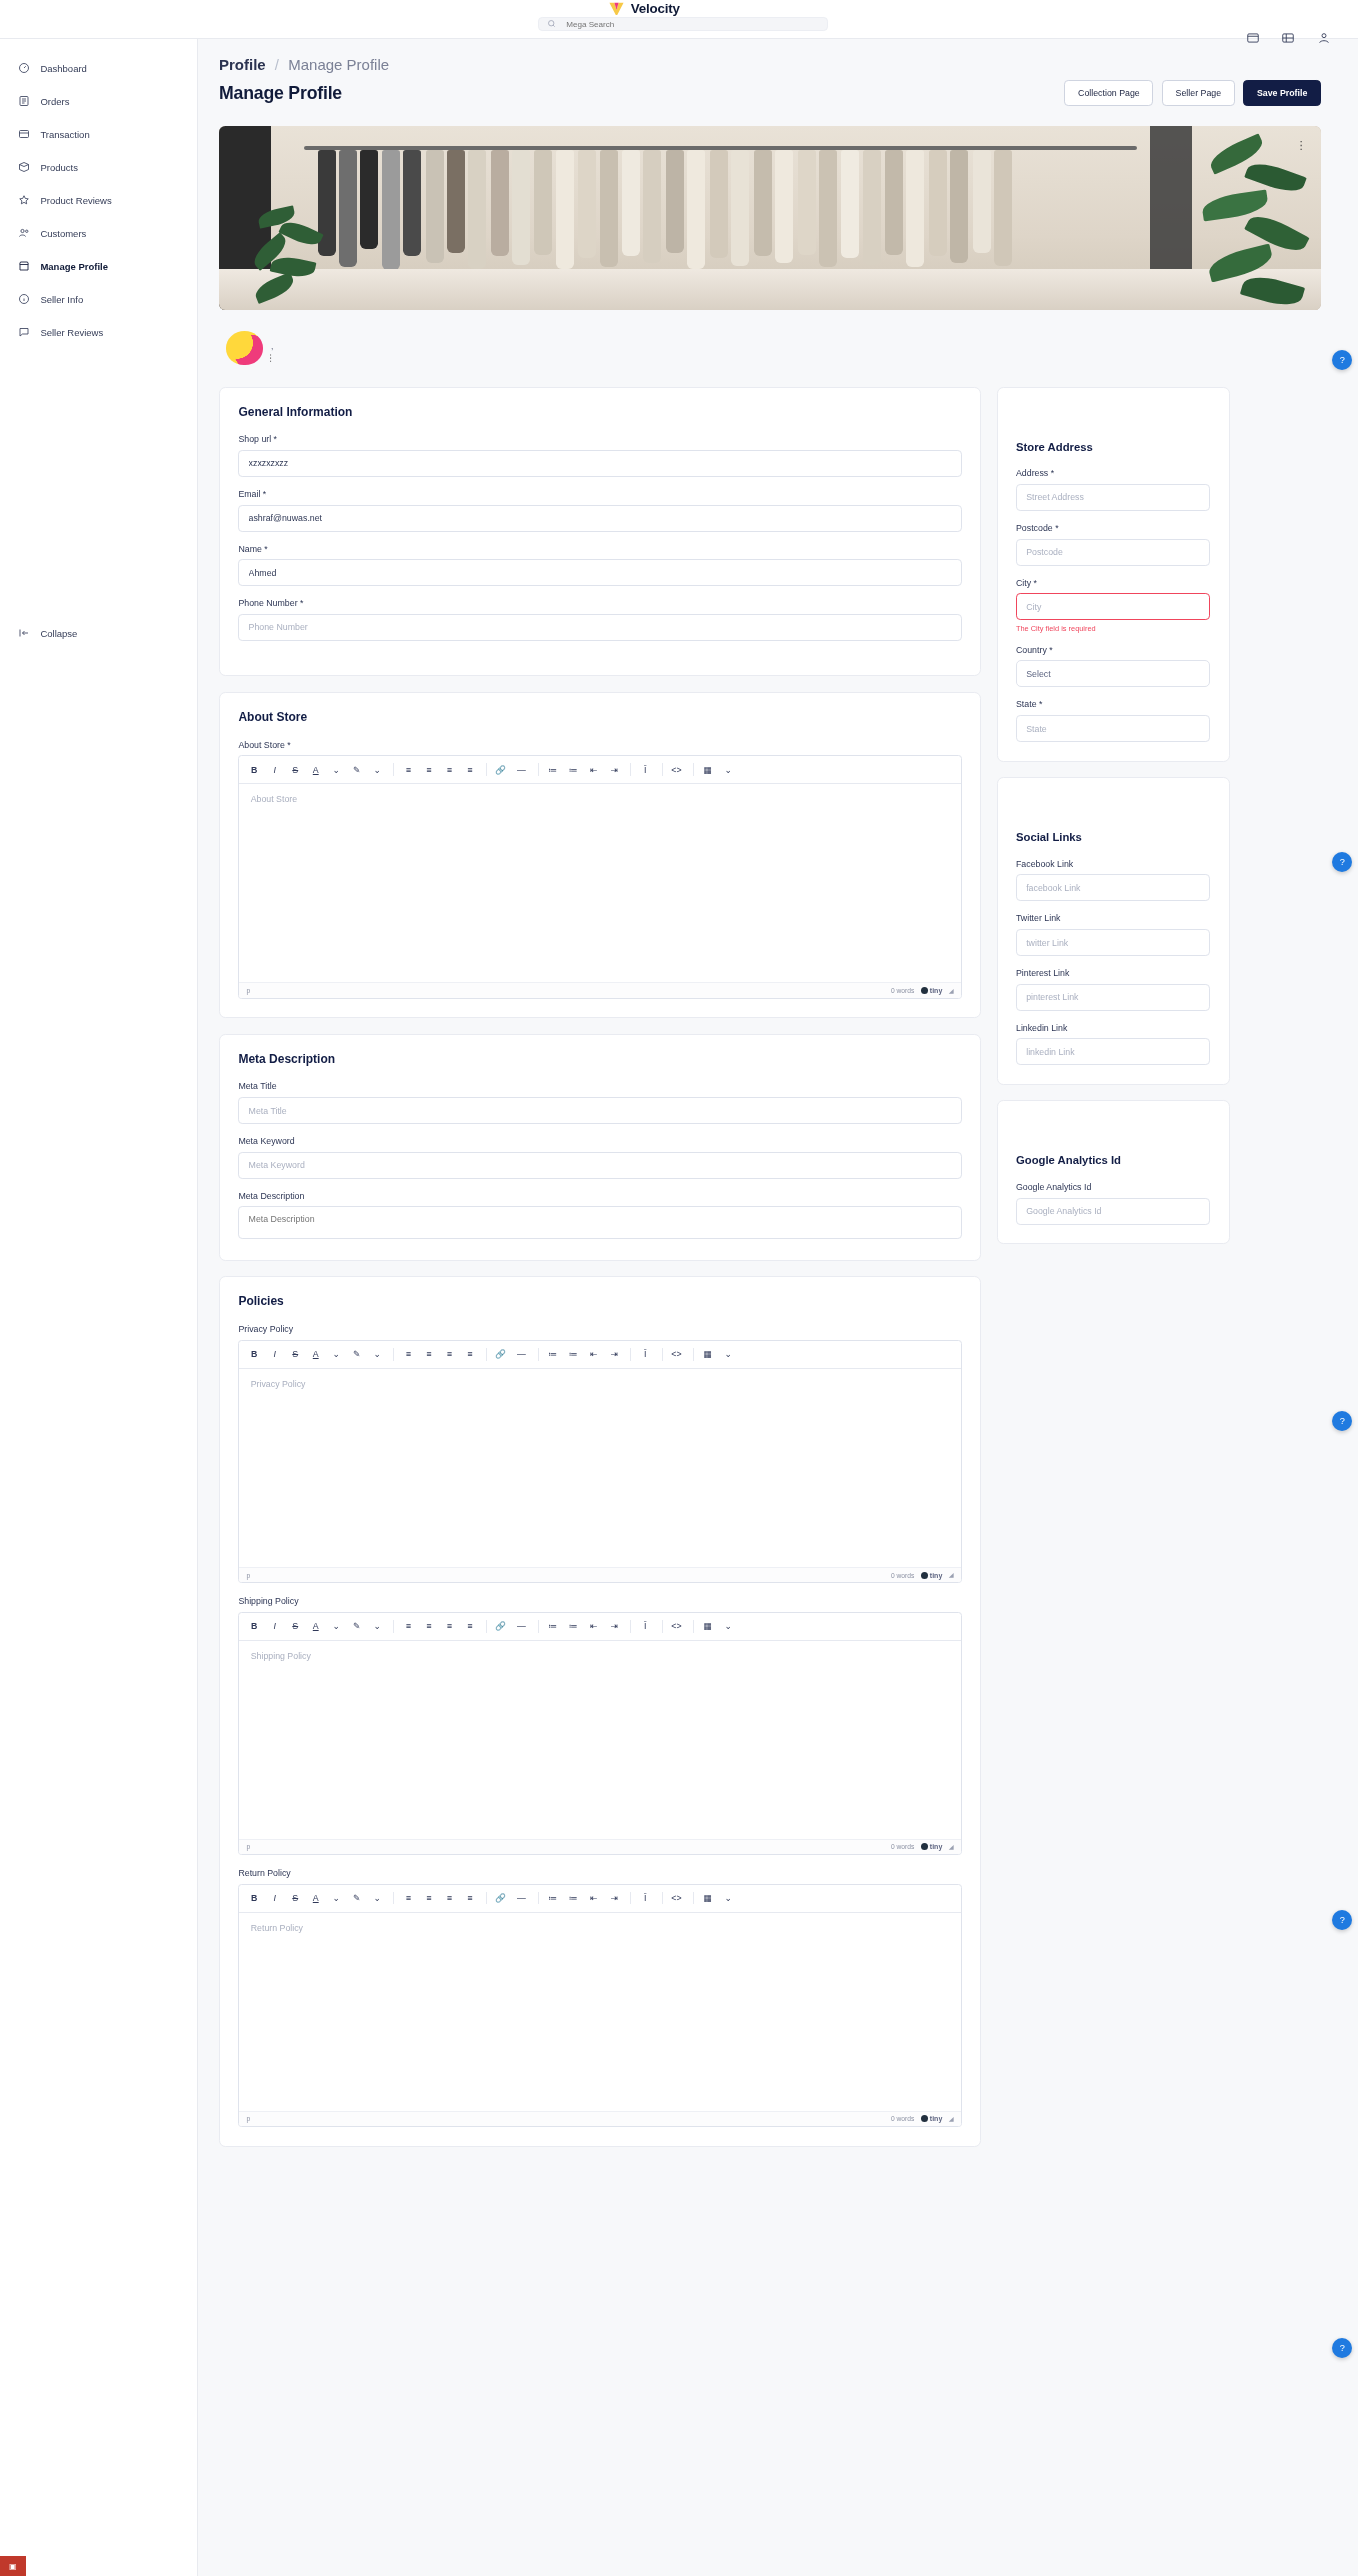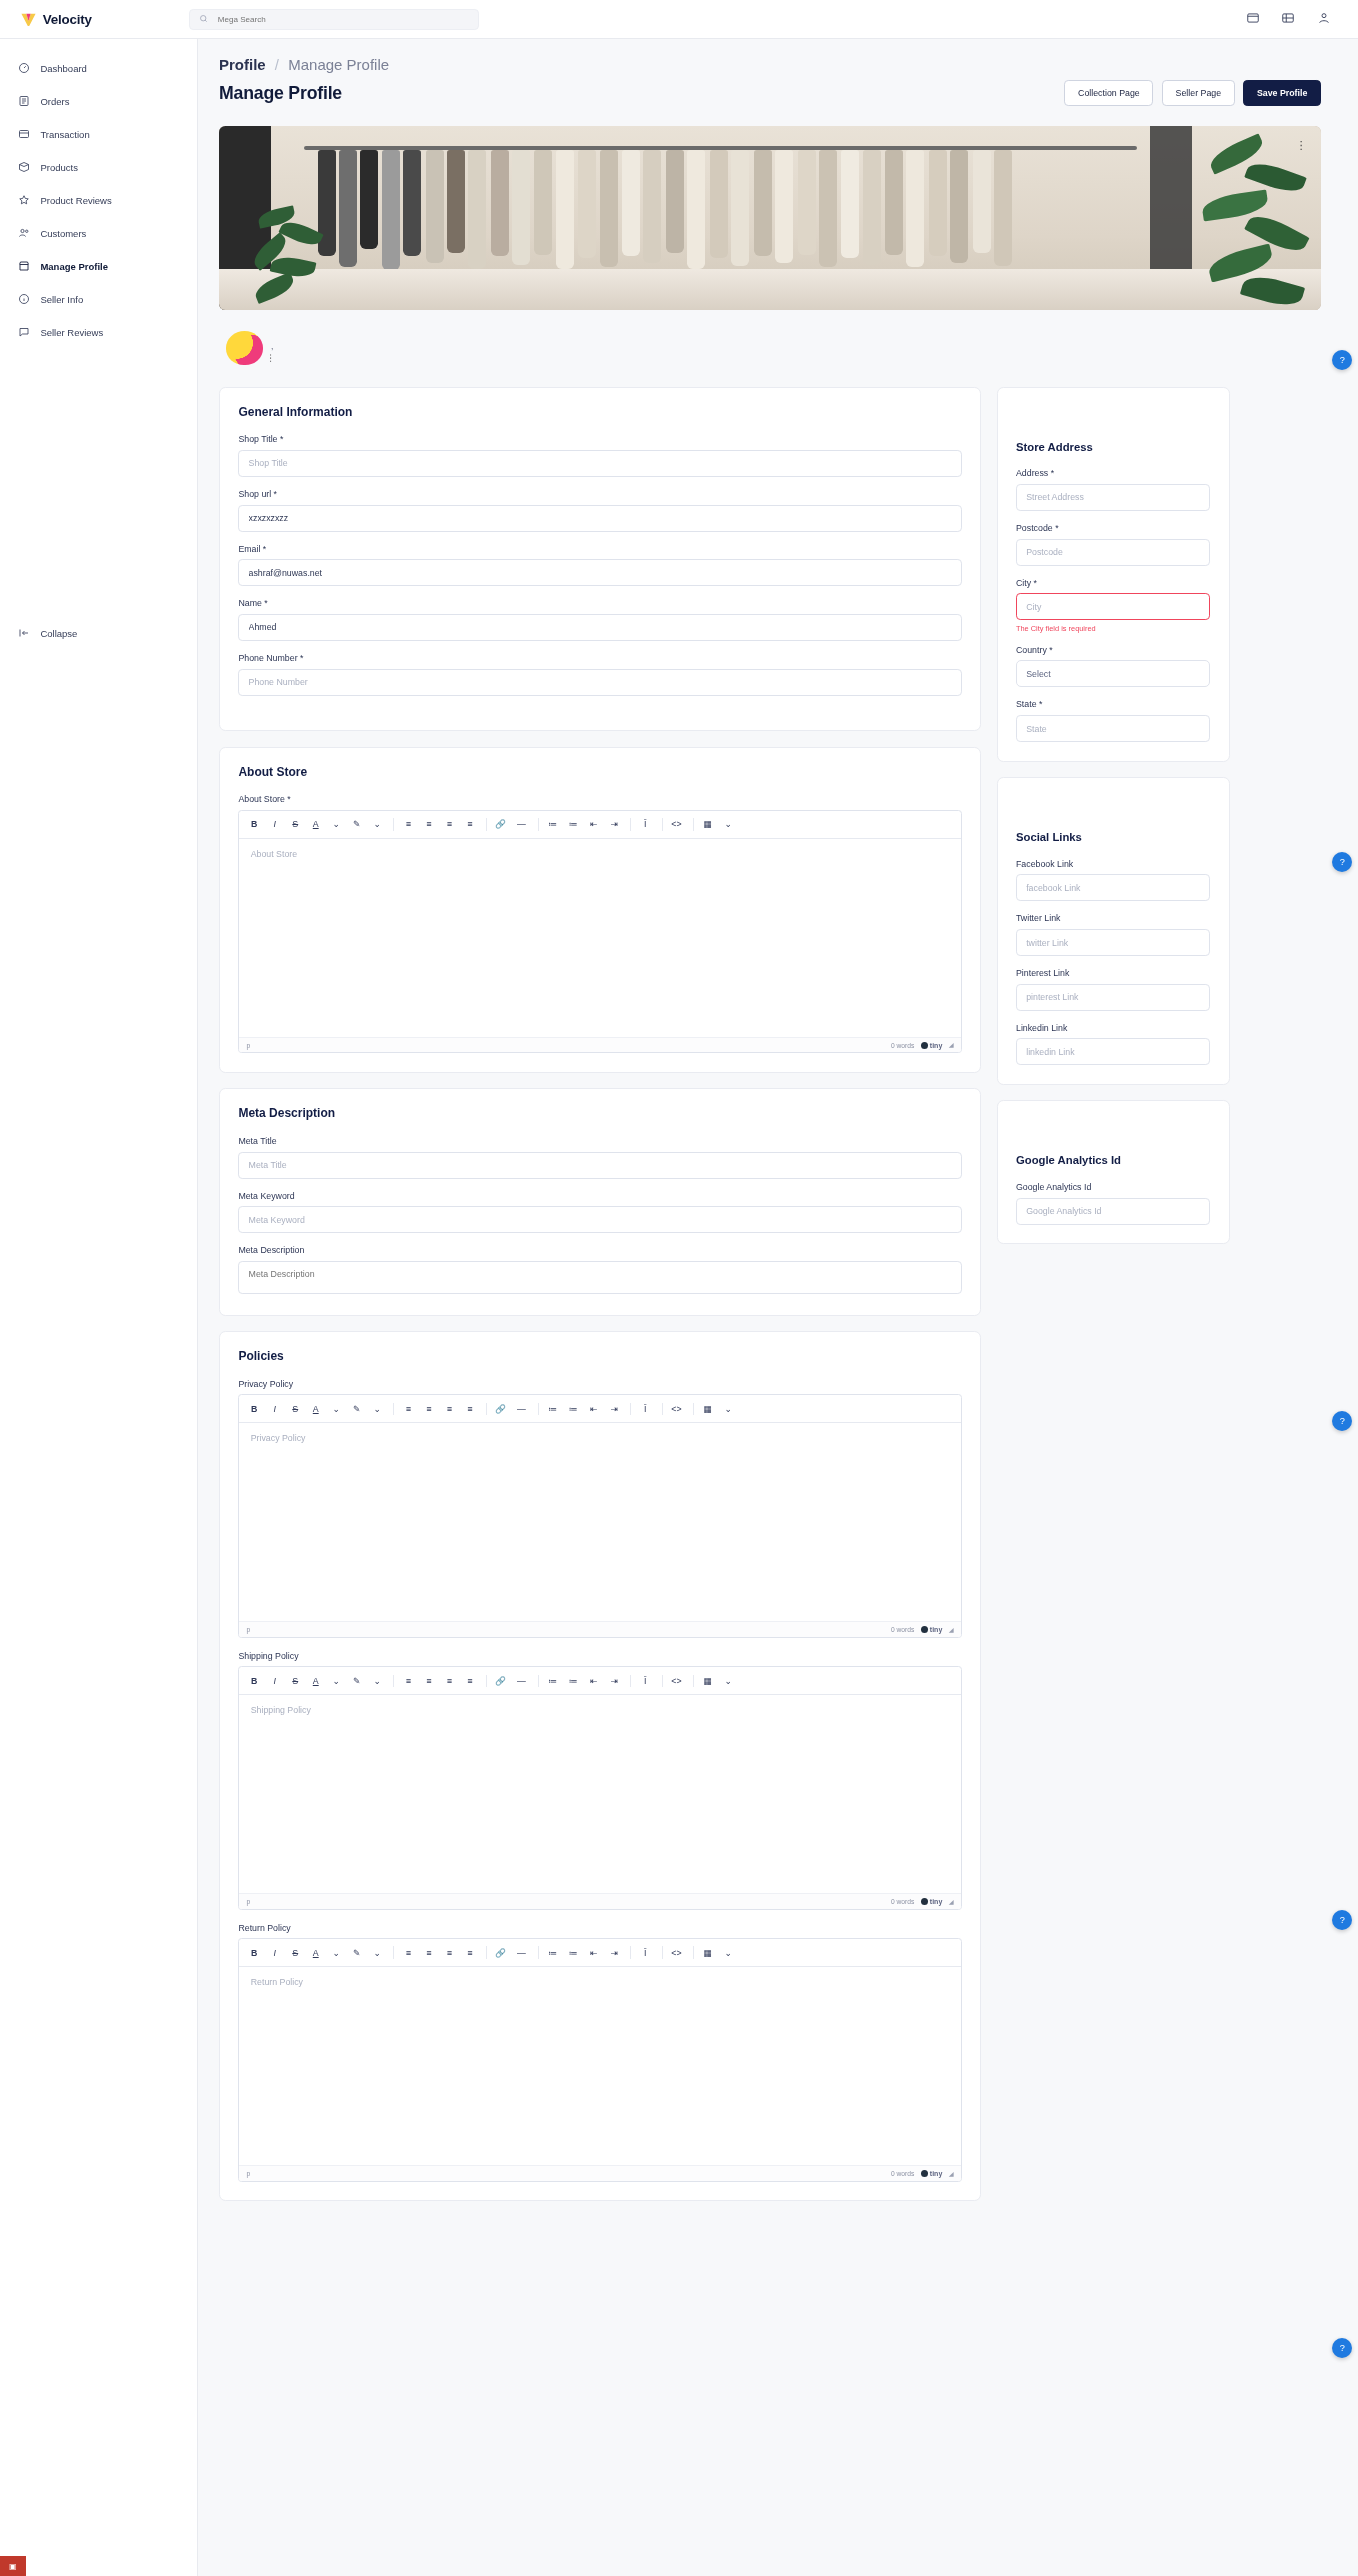--- a/index.html
+++ b/index.html
@@ -8,21 +8,21 @@
     width:1358px; height:2576px;
     background:#f7f8fa;
     font-family:"Liberation Sans", sans-serif;
     color:#1e2a4a;
     -webkit-font-smoothing:antialiased;
   }
   
   .topbar{
     position:absolute; top:0; left:0; width:1358px; height:39px;
     background:#ffffff; border-bottom:0.7px solid #e8eaef;
-    display:flex; align-items:center; z-index:40;
+    display:flex; align-items:center; z-index:40;flex-direction:column;
   }
   .brand{ display:flex; align-items:center; gap:5.7px; width:182px; padding-left:20px; }
   .brand-logo{ width:17px; height:17px; position:relative; }
   .brand-name{ font-size:13.4px; font-weight:700; letter-spacing:-0.2px; color:#101a37; }
   .searchbox{
     width:290px; height:21px; background:#f4f5f8; border:0.7px solid #eceef3; border-radius:4.2px;
     display:flex; align-items:center; gap:8px; padding:0 8.5px; margin-left:7px;
   }
   .searchbox input{
     border:0; outline:0; background:transparent; font-size:8.1px; color:#8a90a2;
@@ -399,26 +399,20 @@
     <span style="position:absolute;left:45px;top:10px;font-size:8.5px;color:#5b6party;color:#5b6176;">,</span>
   </div>
 
   <div class="cols">
 
     <div class="col-left">
 
       <div class="card">
         <div class="card-title">General Information</div>
 
-        <div class="field">
-          <label class="flabel">
-            <span>Shop Title</span> <span class="req">*</span>
-          </label>
-          <input class="inp" value="" placeholder="Shop Title" style="">
-        </div>
 
         <div class="field">
           <label class="flabel">
             <span>Shop url</span> <span class="req">*</span>
           </label>
           <input class="inp" value="xzxzxzxzz" style="">
         </div>
 
         <div class="field">
           <label class="flabel">

